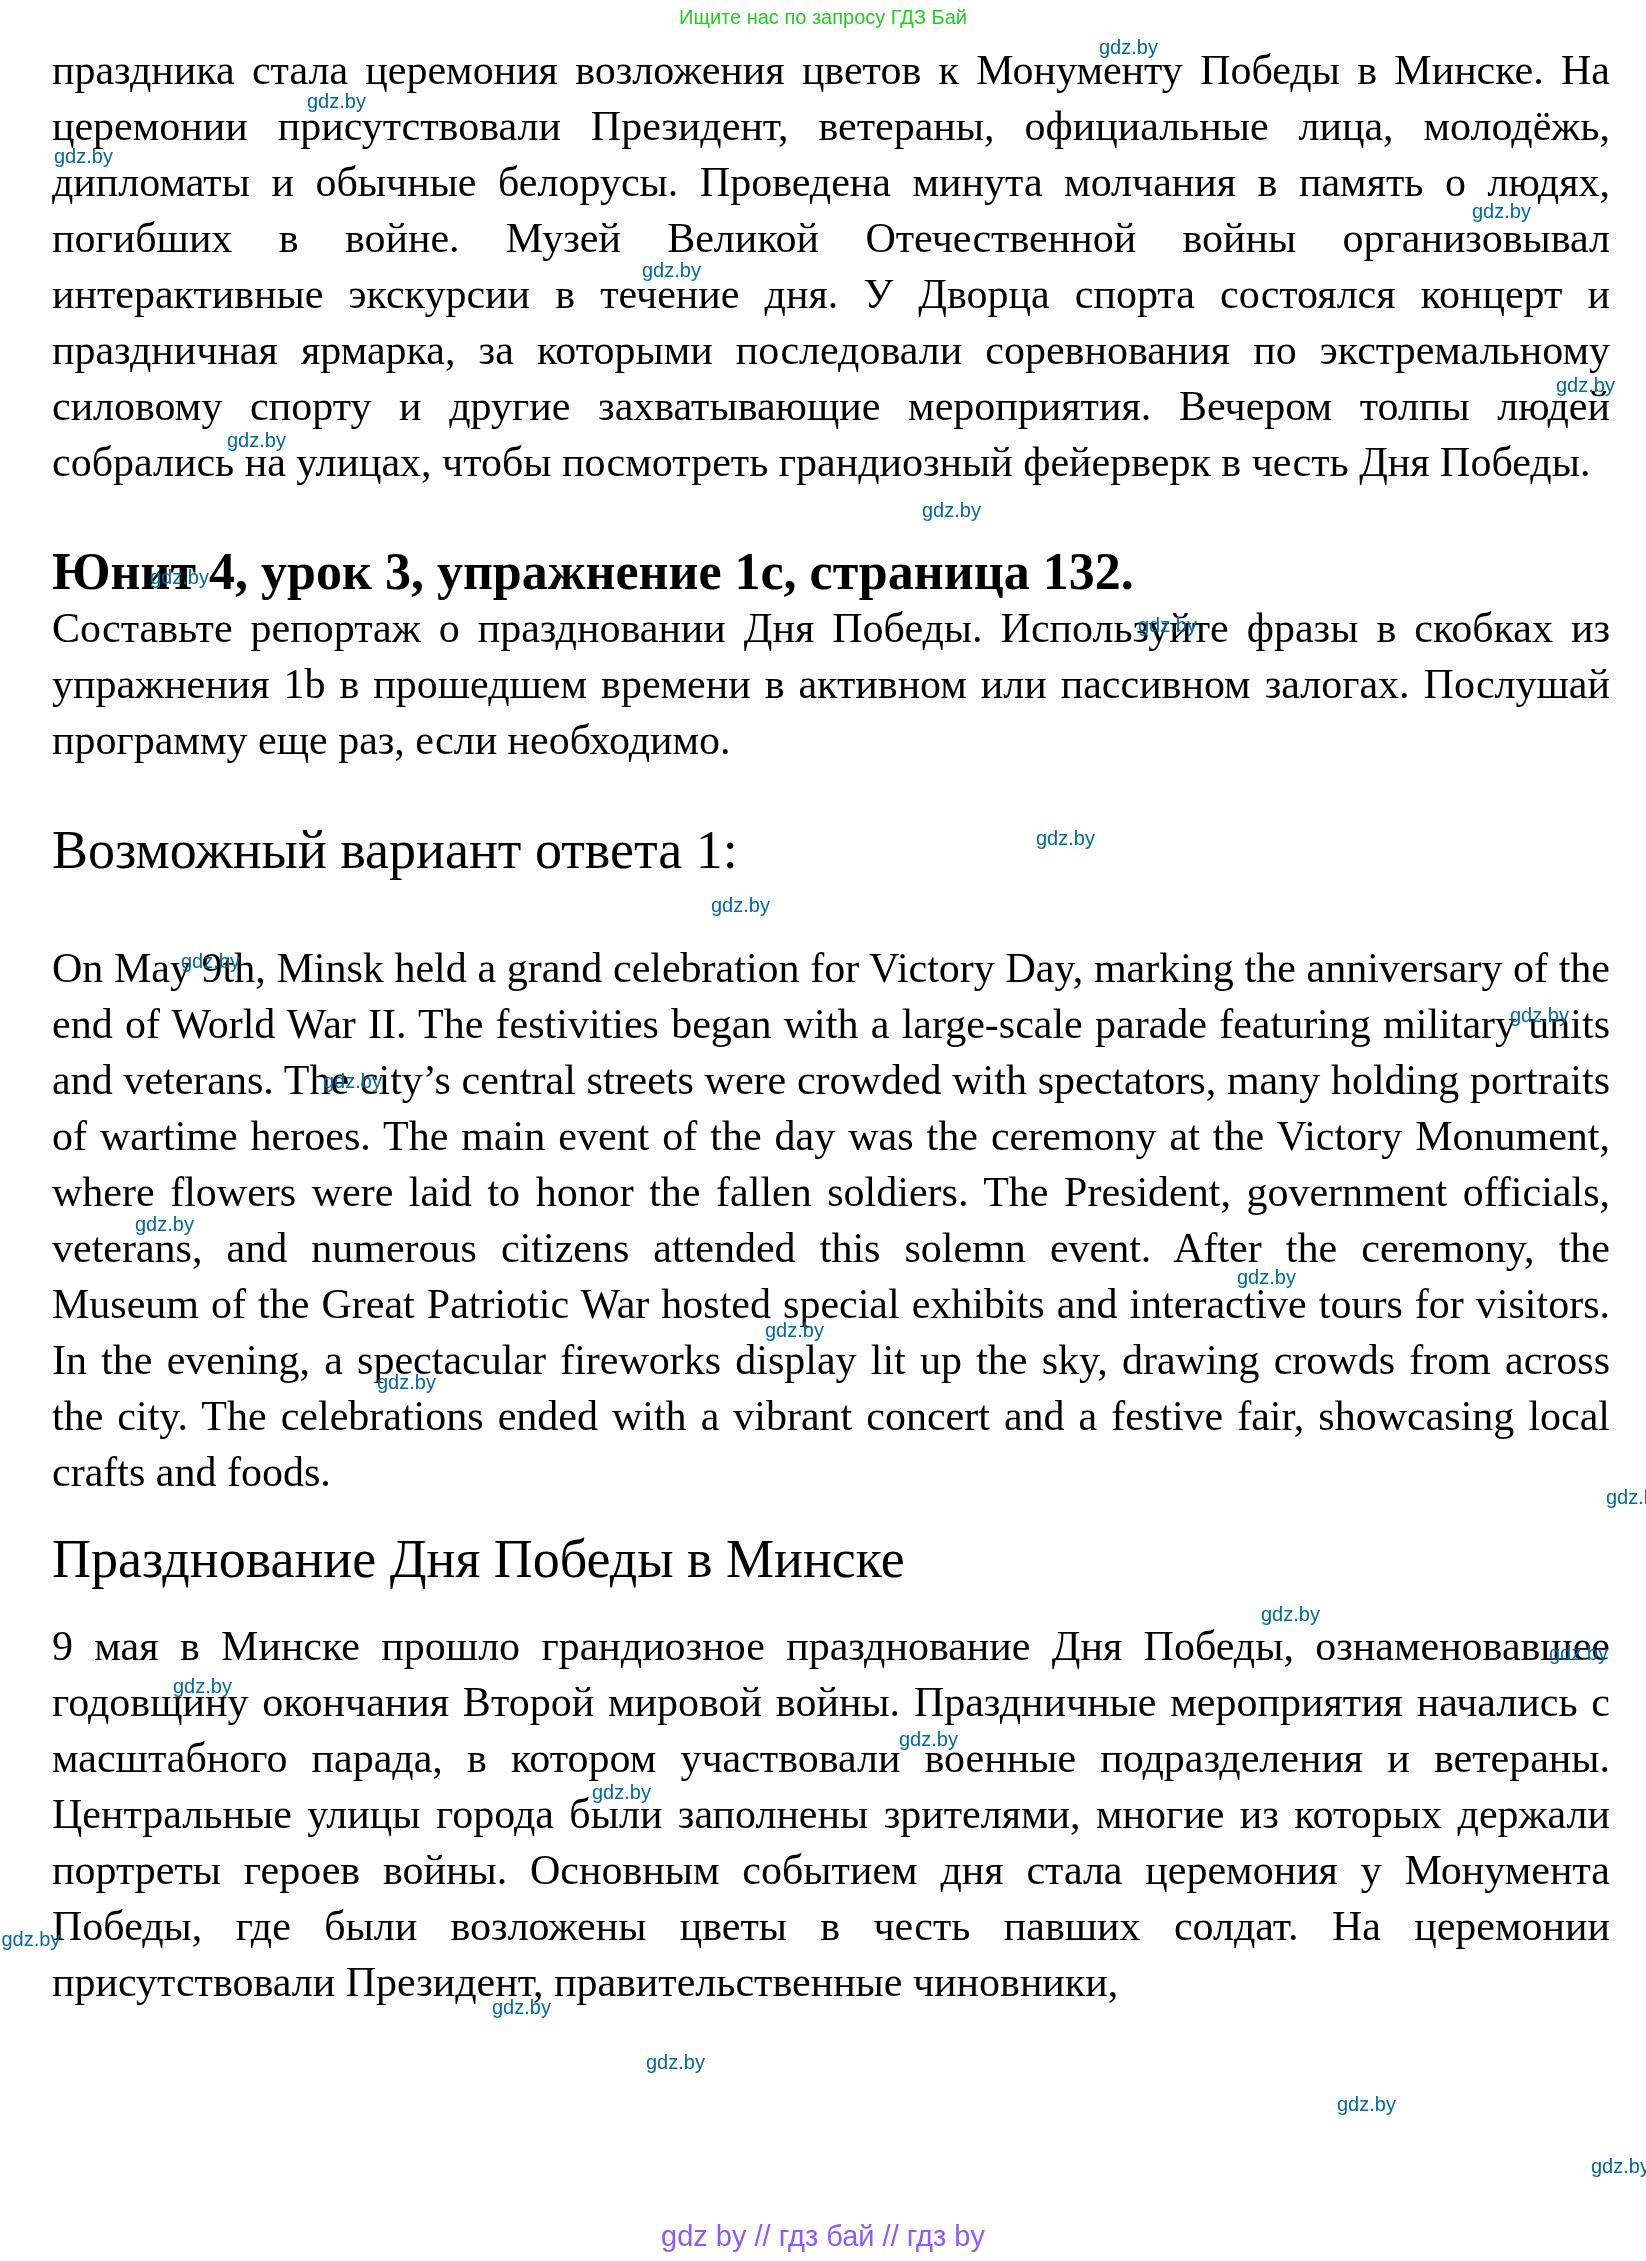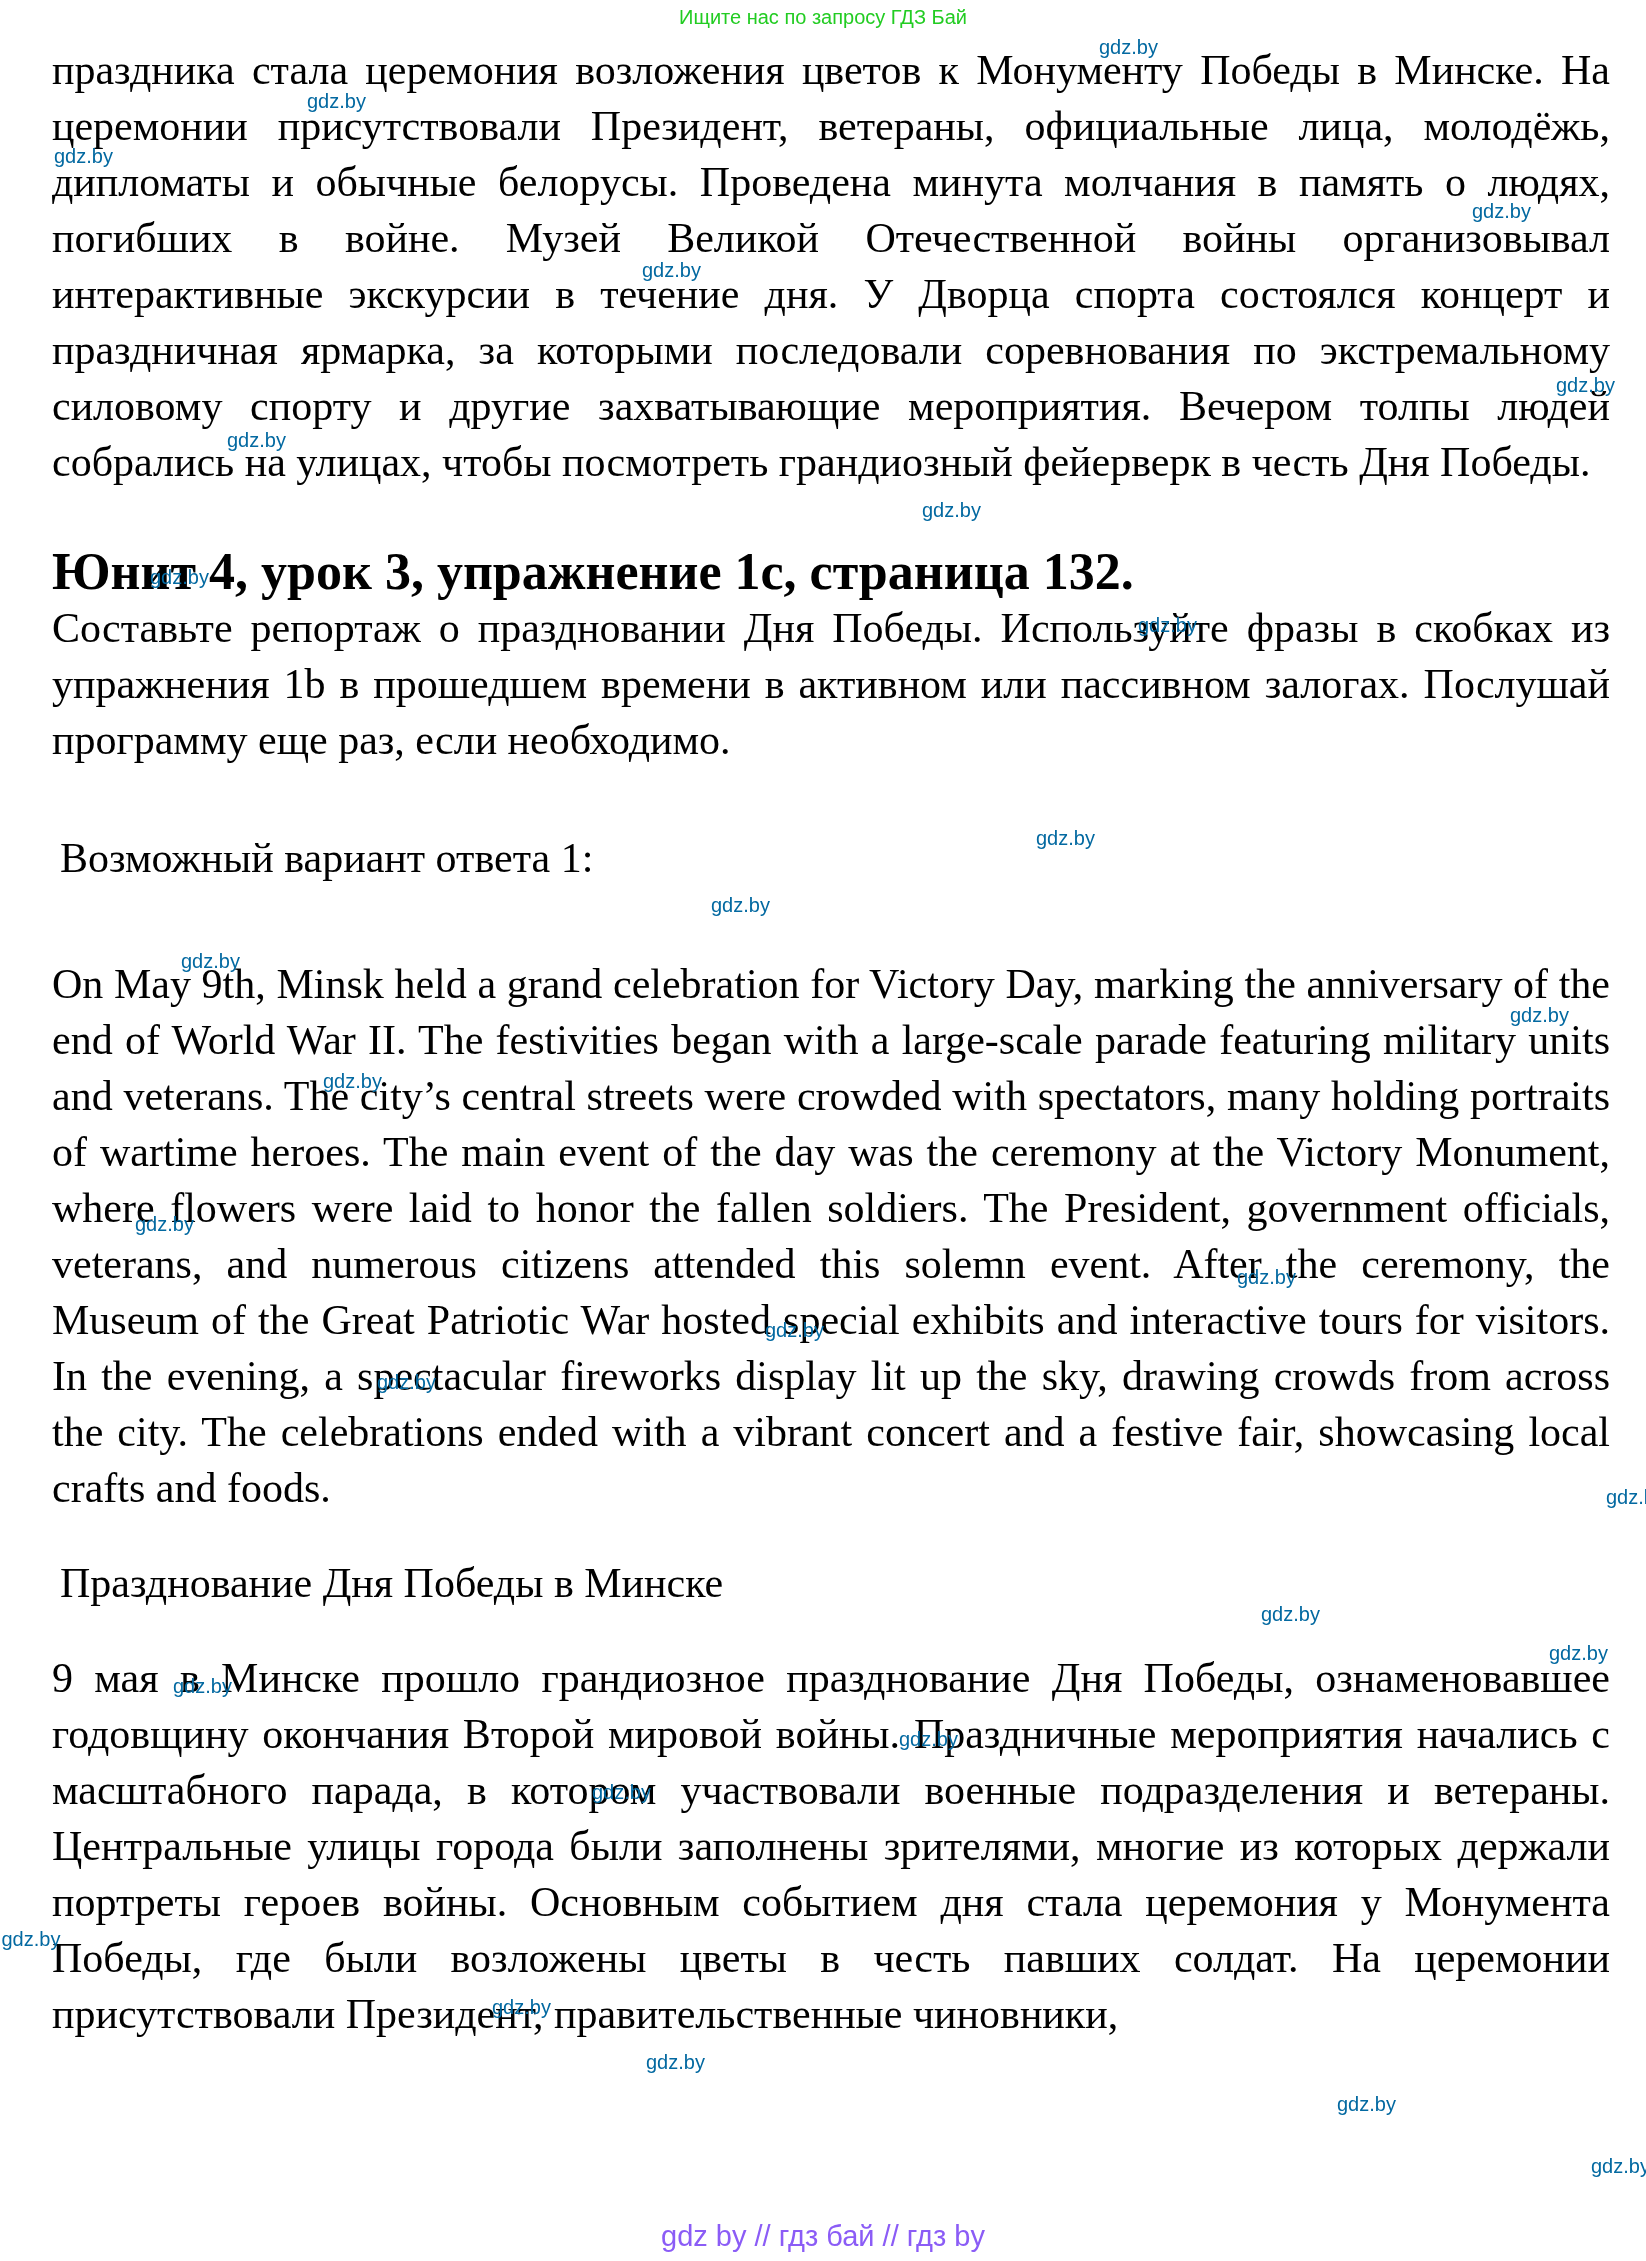--- a/index.html
+++ b/index.html
@@ -1,21 +1,21 @@
 <!DOCTYPE html>
 <html style="font-size:12.3px"><head>
 <meta charset="utf-8">
 <style>
   html, body { margin:0; padding:0; background:#fff; }
   body { width:1646px; height:2261px; position:relative; overflow:hidden; font-family:"Liberation Serif","DejaVu Serif",serif; color:#000; }
   .top-banner { position:absolute; top:0; left:0; width:1646px; text-align:center; font-family:"Liberation Sans",sans-serif; font-size:20px; color:#22cc22; line-height:34px; }
   .content { position:absolute; left:52px; width:1558px; top:42px; }
   .para { font-size:42px; line-height:56px; text-align:justify; text-align-last:left; margin:0; }
   .heading { font-weight:bold; font-size:52px; line-height:56px; margin:0; }
-  .line { font-size:42px; line-height:56px; margin:8px; }
+  .line { font-size:54px; line-height:56px; margin:0; }
   .gap-sm { height:31px; }
   .gap-md { height:54px; }
   .wm { position:absolute; font-family:"Liberation Sans",sans-serif; font-size:20px; color:#0369a1; line-height:21.5px; }
   .footer { position:absolute; bottom:7.7px; left:0; width:1646px; text-align:center; font-family:"Liberation Sans",sans-serif; font-size:29px; color:#8b5cf6; }
 </style>
 </head>
 <body>
 
 <div class="top-banner">Ищите нас по запросу ГДЗ Бай</div>
 

